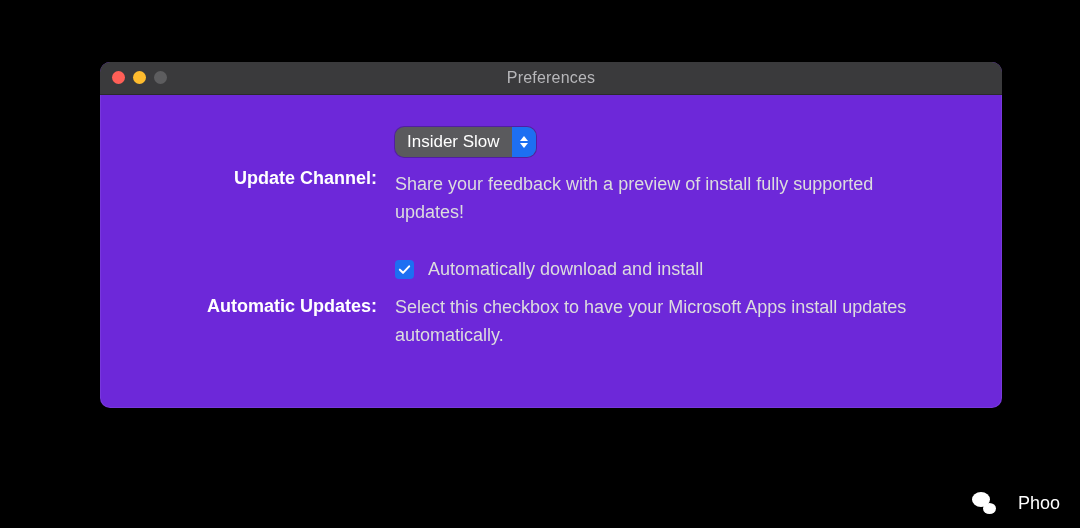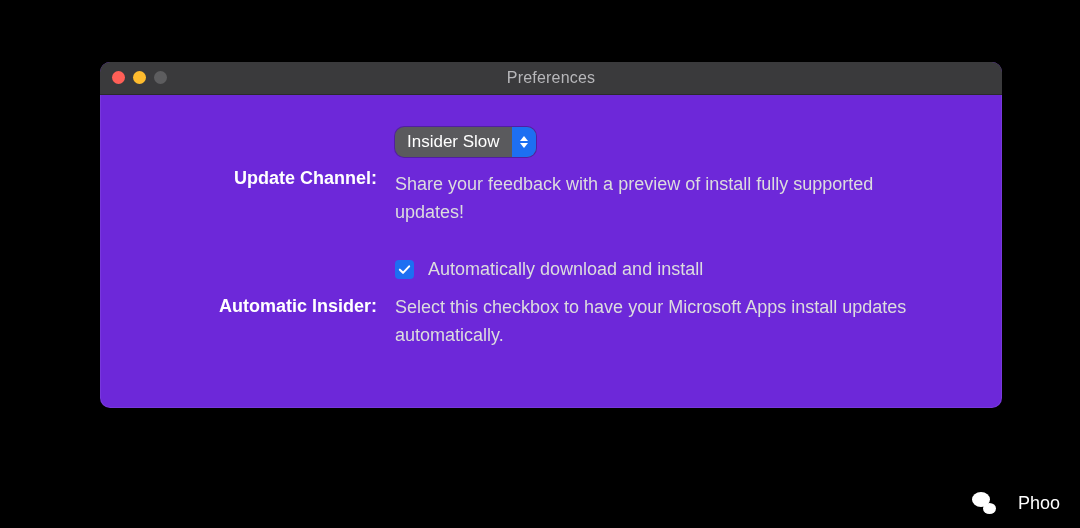--- a/index.html
+++ b/index.html
@@ -193,21 +193,21 @@
           <div class="select-arrows">
             <div class="arrow-up"></div>
             <div class="arrow-down"></div>
           </div>
         </div>
         <div class="helper">Share your feedback with a preview of install fully supported updates!</div>
       </div>
     </div>
 
     <div class="row">
-      <div class="label-col">Automatic Insider:</div>
+      <div class="label-col">Automatic Updates:</div>
       <div class="control-col">
         <div class="checkbox-line">
           <div class="checkbox">
             <svg viewBox="0 0 14 14">
               <path d="M2 7.2 L5.4 10.6 L12 3.6" stroke="#ffffff" stroke-width="2.2" fill="none" stroke-linecap="round" stroke-linejoin="round"></path>
             </svg>
           </div>
           <span>Automatically download and install</span>
         </div>
         <div class="helper">Select this checkbox to have your Microsoft Apps install updates automatically.</div>

